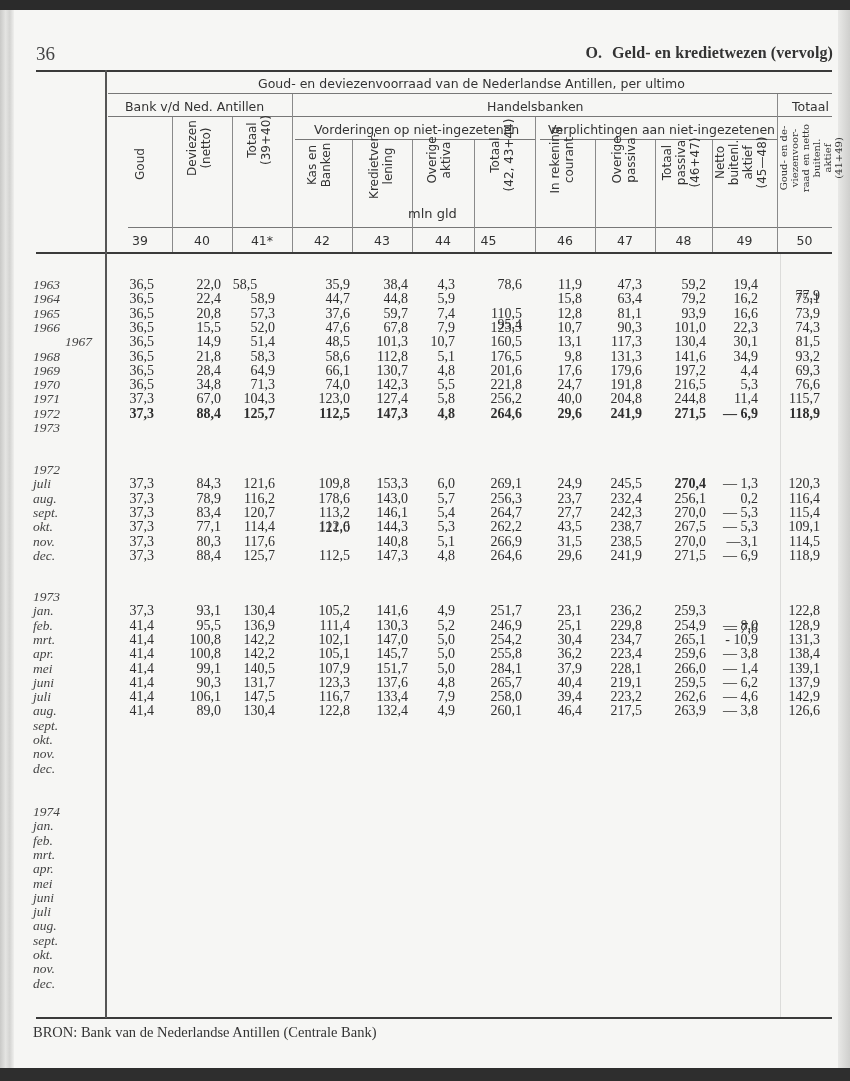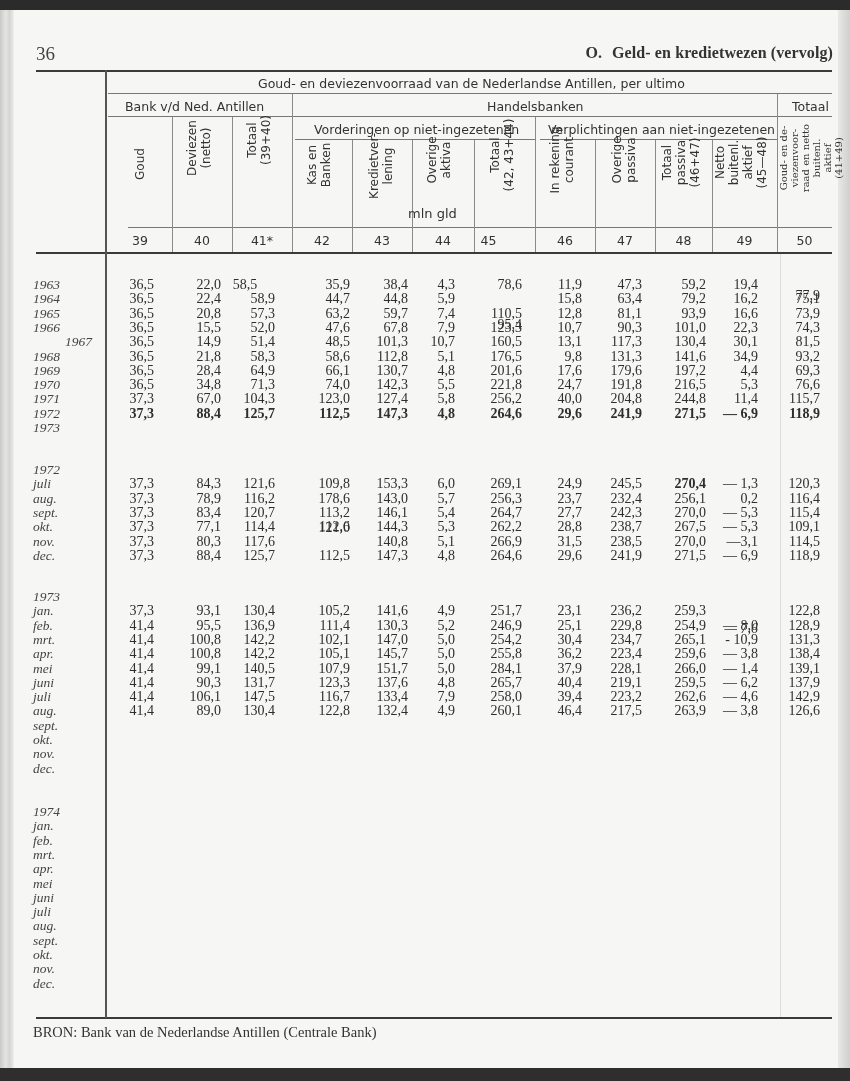--- a/index.html
+++ b/index.html
@@ -138,21 +138,21 @@
       <div class="cell" style="left: 522px; width: 60px; top: 292.3px;">15,8</div>
       <div class="cell" style="left: 582px; width: 60px; top: 292.3px;">63,4</div>
       <div class="cell" style="left: 646px; width: 60px; top: 292.3px;">79,2</div>
       <div class="cell" style="left: 698px; width: 60px; top: 292.3px;">16,2</div>
       <div class="cell" style="left: 760px; width: 60px; top: 292.3px;">75,1</div>
       <div class="row" style="top: 306.6px;"></div>
       <div class="stub" style="top: 306.6px;">1965</div>
       <div class="cell" style="left: 94px; width: 60px; top: 306.6px;">36,5</div>
       <div class="cell" style="left: 161px; width: 60px; top: 306.6px;">20,8</div>
       <div class="cell" style="left: 215px; width: 60px; top: 306.6px;">57,3</div>
-      <div class="cell" style="left: 290px; width: 60px; top: 306.6px;">63,2</div>
+      <div class="cell" style="left: 290px; width: 60px; top: 306.6px;">37,6</div>
       <div class="cell" style="left: 348px; width: 60px; top: 306.6px;">59,7</div>
       <div class="cell" style="left: 395px; width: 60px; top: 306.6px;">7,4</div>
       <div class="cell" style="left: 462px; width: 60px; top: 306.6px;">110,5</div>
       <div class="cell" style="left: 522px; width: 60px; top: 306.6px;">12,8</div>
       <div class="cell" style="left: 582px; width: 60px; top: 306.6px;">81,1</div>
       <div class="cell" style="left: 646px; width: 60px; top: 306.6px;">93,9</div>
       <div class="cell" style="left: 698px; width: 60px; top: 306.6px;">16,6</div>
       <div class="cell" style="left: 760px; width: 60px; top: 306.6px;">73,9</div>
       <div class="row" style="top: 320.9px;"></div>
       <div class="stub" style="top: 320.9px;">1966</div>
@@ -311,21 +311,21 @@
       <div class="cell" style="left: 760px; width: 60px; top: 505.9px;">115,4</div>
       <div class="row" style="top: 520.2px;"></div>
       <div class="stub" style="top: 520.2px;">okt.</div>
       <div class="cell" style="left: 94px; width: 60px; top: 520.2px;">37,3</div>
       <div class="cell" style="left: 161px; width: 60px; top: 520.2px;">77,1</div>
       <div class="cell" style="left: 215px; width: 60px; top: 520.2px;">114,4</div>
       <div class="cell" style="left: 290px; width: 60px; top: 520.2px;">112,6</div>
       <div class="cell" style="left: 348px; width: 60px; top: 520.2px;">144,3</div>
       <div class="cell" style="left: 395px; width: 60px; top: 520.2px;">5,3</div>
       <div class="cell" style="left: 462px; width: 60px; top: 520.2px;">262,2</div>
-      <div class="cell" style="left: 522px; width: 60px; top: 520.2px;">28,8</div>
+      <div class="cell" style="left: 522px; width: 60px; top: 520.2px;">43,5</div>
       <div class="cell" style="left: 582px; width: 60px; top: 520.2px;">238,7</div>
       <div class="cell" style="left: 646px; width: 60px; top: 520.2px;">267,5</div>
       <div class="cell" style="left: 698px; width: 60px; top: 520.2px;">— 5,3</div>
       <div class="cell" style="left: 760px; width: 60px; top: 520.2px;">109,1</div>
       <div class="row" style="top: 534.5px;"></div>
       <div class="stub" style="top: 534.5px;">nov.</div>
       <div class="cell" style="left: 94px; width: 60px; top: 534.5px;">37,3</div>
       <div class="cell" style="left: 161px; width: 60px; top: 534.5px;">80,3</div>
       <div class="cell" style="left: 215px; width: 60px; top: 534.5px;">117,6</div>
       <div class="cell" style="left: 290px; width: 60px; top: 521px;">121,0</div>

